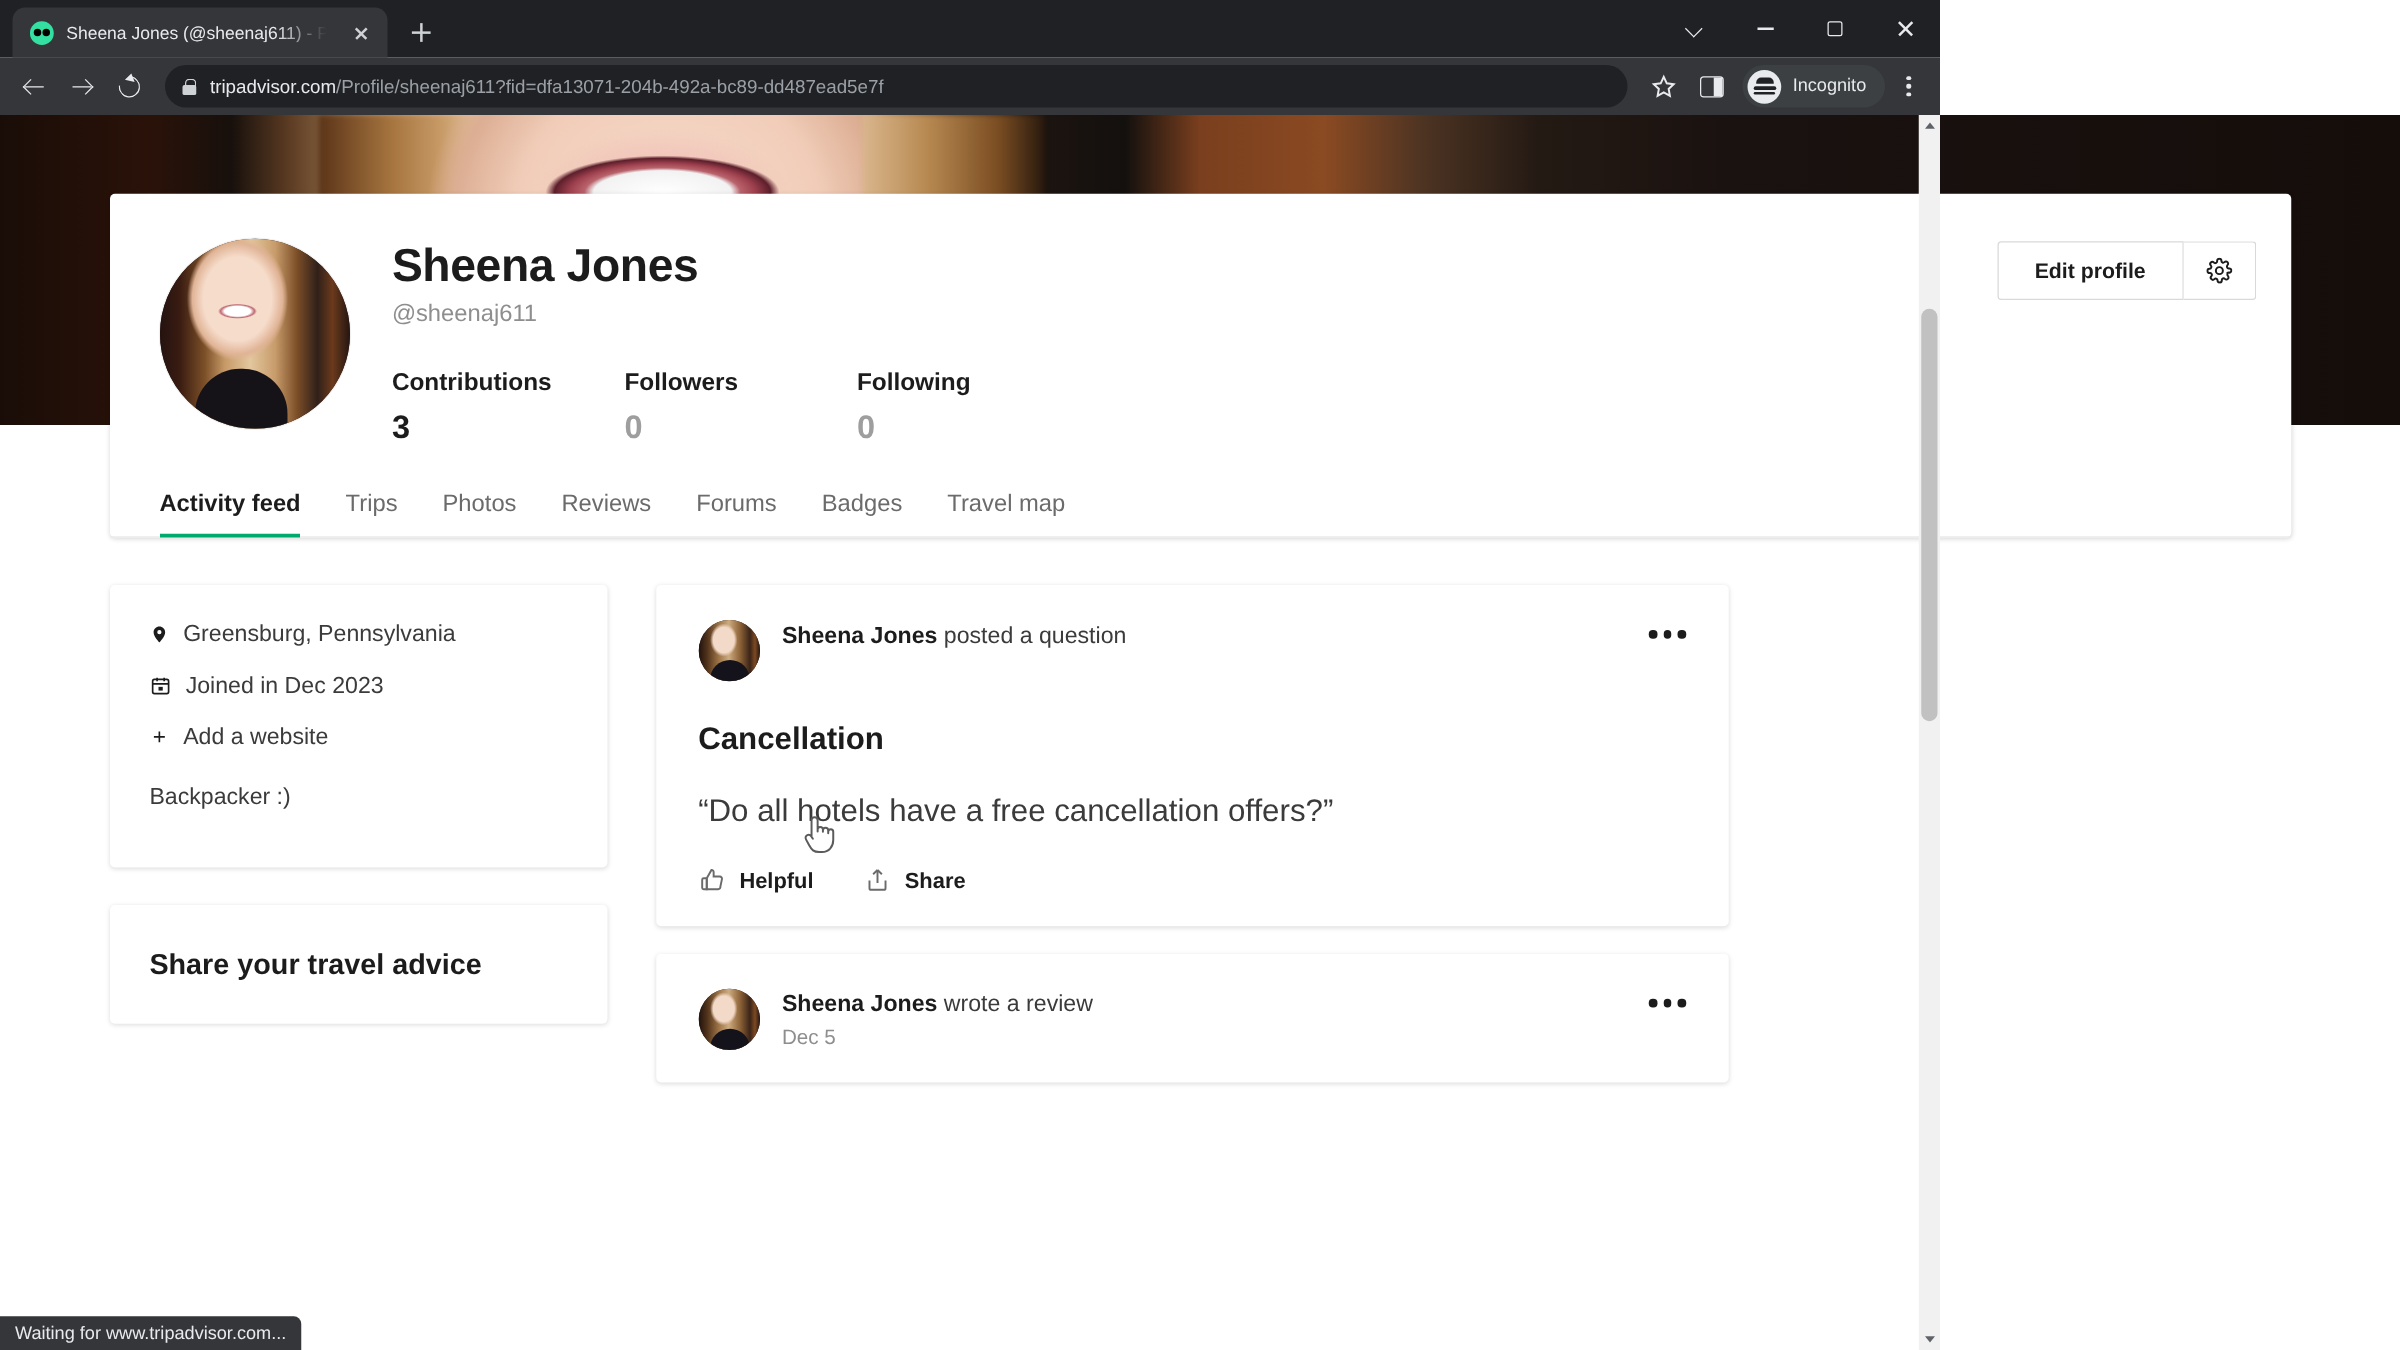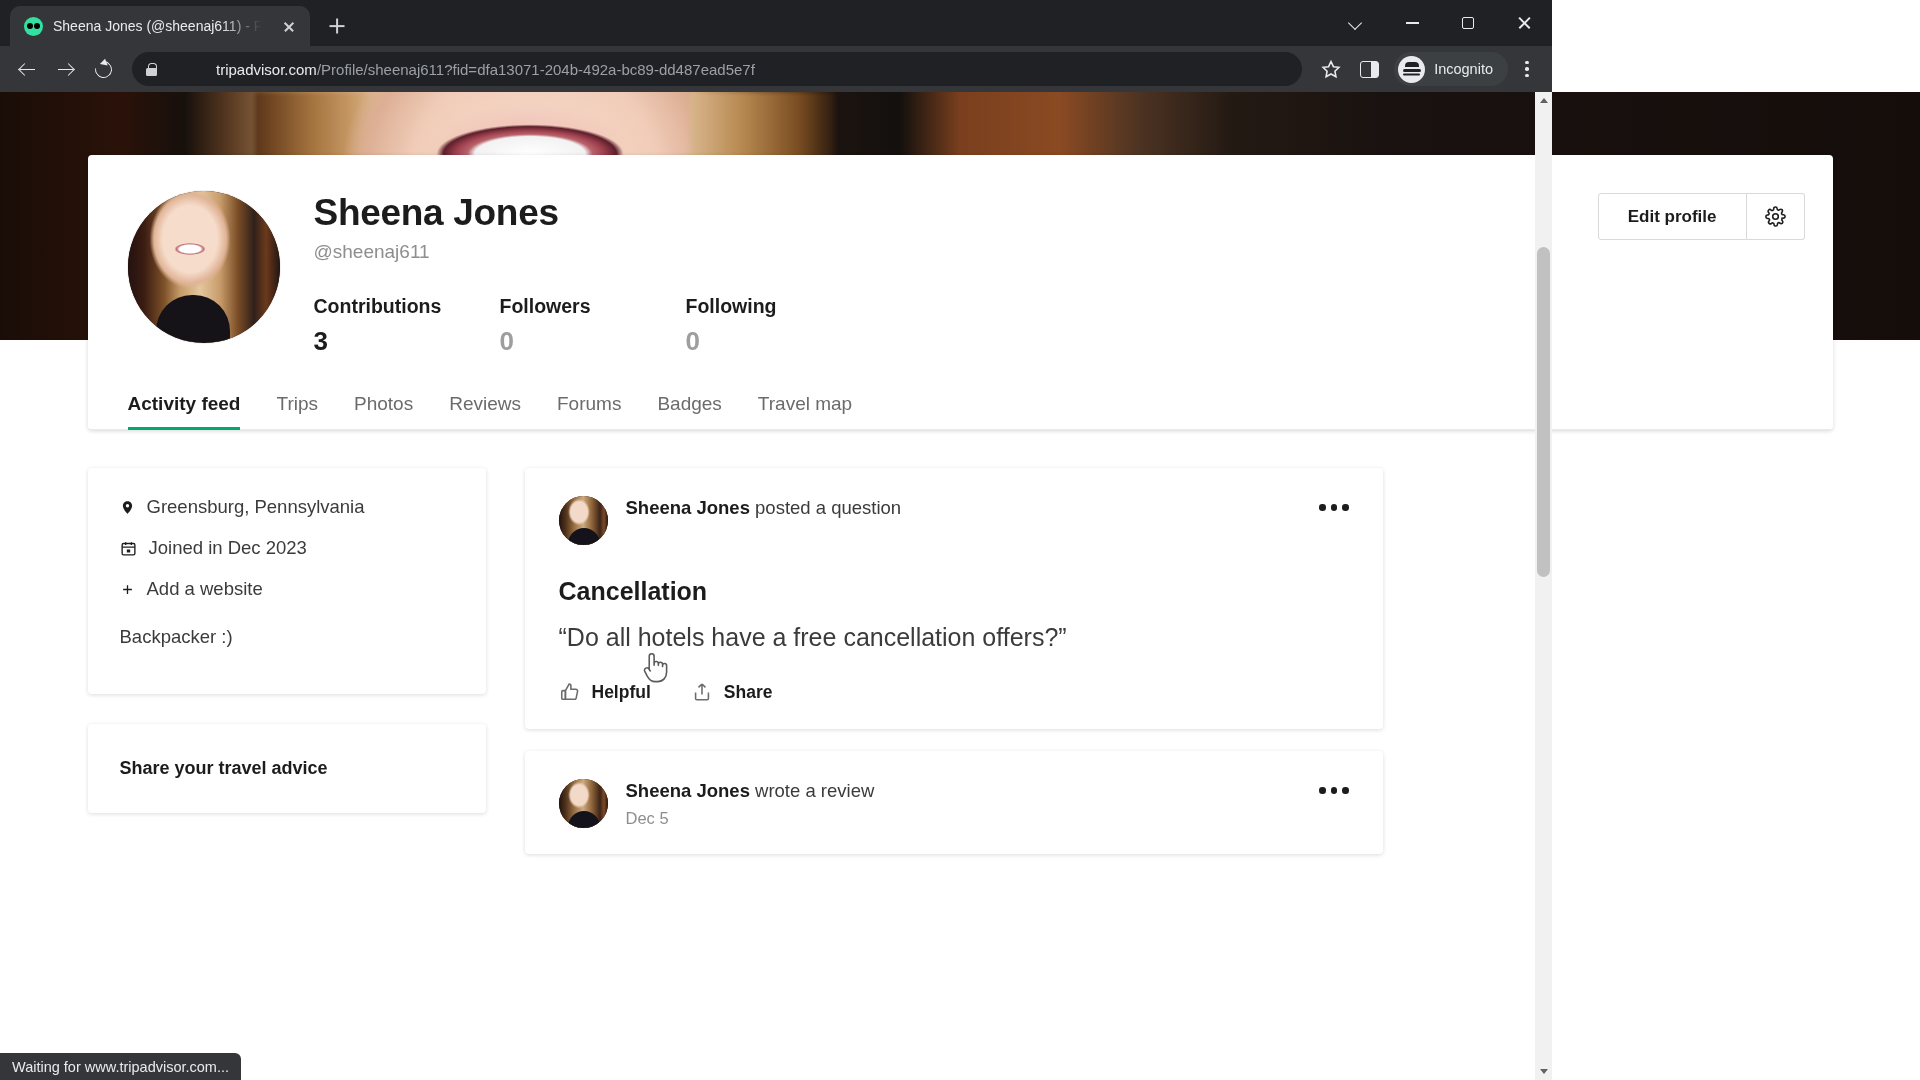--- a/index.html
+++ b/index.html
@@ -212,21 +212,20 @@
     width: 6.4px; height: 7px;
     border: 1.6px solid #cfd2d5;
     border-bottom: none;
     border-radius: 3.5px 3.5px 0 0;
   }
   .url {
     font-size: 15px;
     white-space: nowrap;
     overflow: hidden;
     color: #9aa0a6;
-    margin-left: 48px;
   }
   .url b { color: #e8eaed; font-weight: 400; }
 
   .star {
     width: 20px; height: 20px; flex: 0 0 auto;
     color: #e8eaed;
   }
   .sidepanel {
     width: 19px; height: 17px;
     border: 1.9px solid #e8eaed;
@@ -548,21 +547,21 @@
     font-size: 18.5px;
     color: #3b3b3b;
     margin-top: 26px;
   }
 
   .advice-card {
     margin-top: 30px;
     padding: 34px 32px;
   }
   .advice-title {
-    font-size: 18px;
+    font-size: 23px;
     font-weight: 700;
     color: #1c1c1c;
   }
 
   .post-card { padding: 28px 34px 26px 34px; margin-bottom: 22px; }
   .post-head {
     display: flex;
     align-items: flex-start;
     gap: 18px;
     position: relative;
@@ -616,21 +615,21 @@
 
   .post-title {
     font-size: 25px;
     font-weight: 700;
     color: #1c1c1c;
     margin-top: 32px;
   }
   .post-quote {
     font-size: 25px;
     color: #3b3b3b;
-    margin-top: 16px;
+    margin-top: 28px;
     line-height: 1.25;
   }
 
   .post-actions {
     display: flex;
     gap: 40px;
     margin-top: 28px;
   }
   .post-action {
     display: flex;

